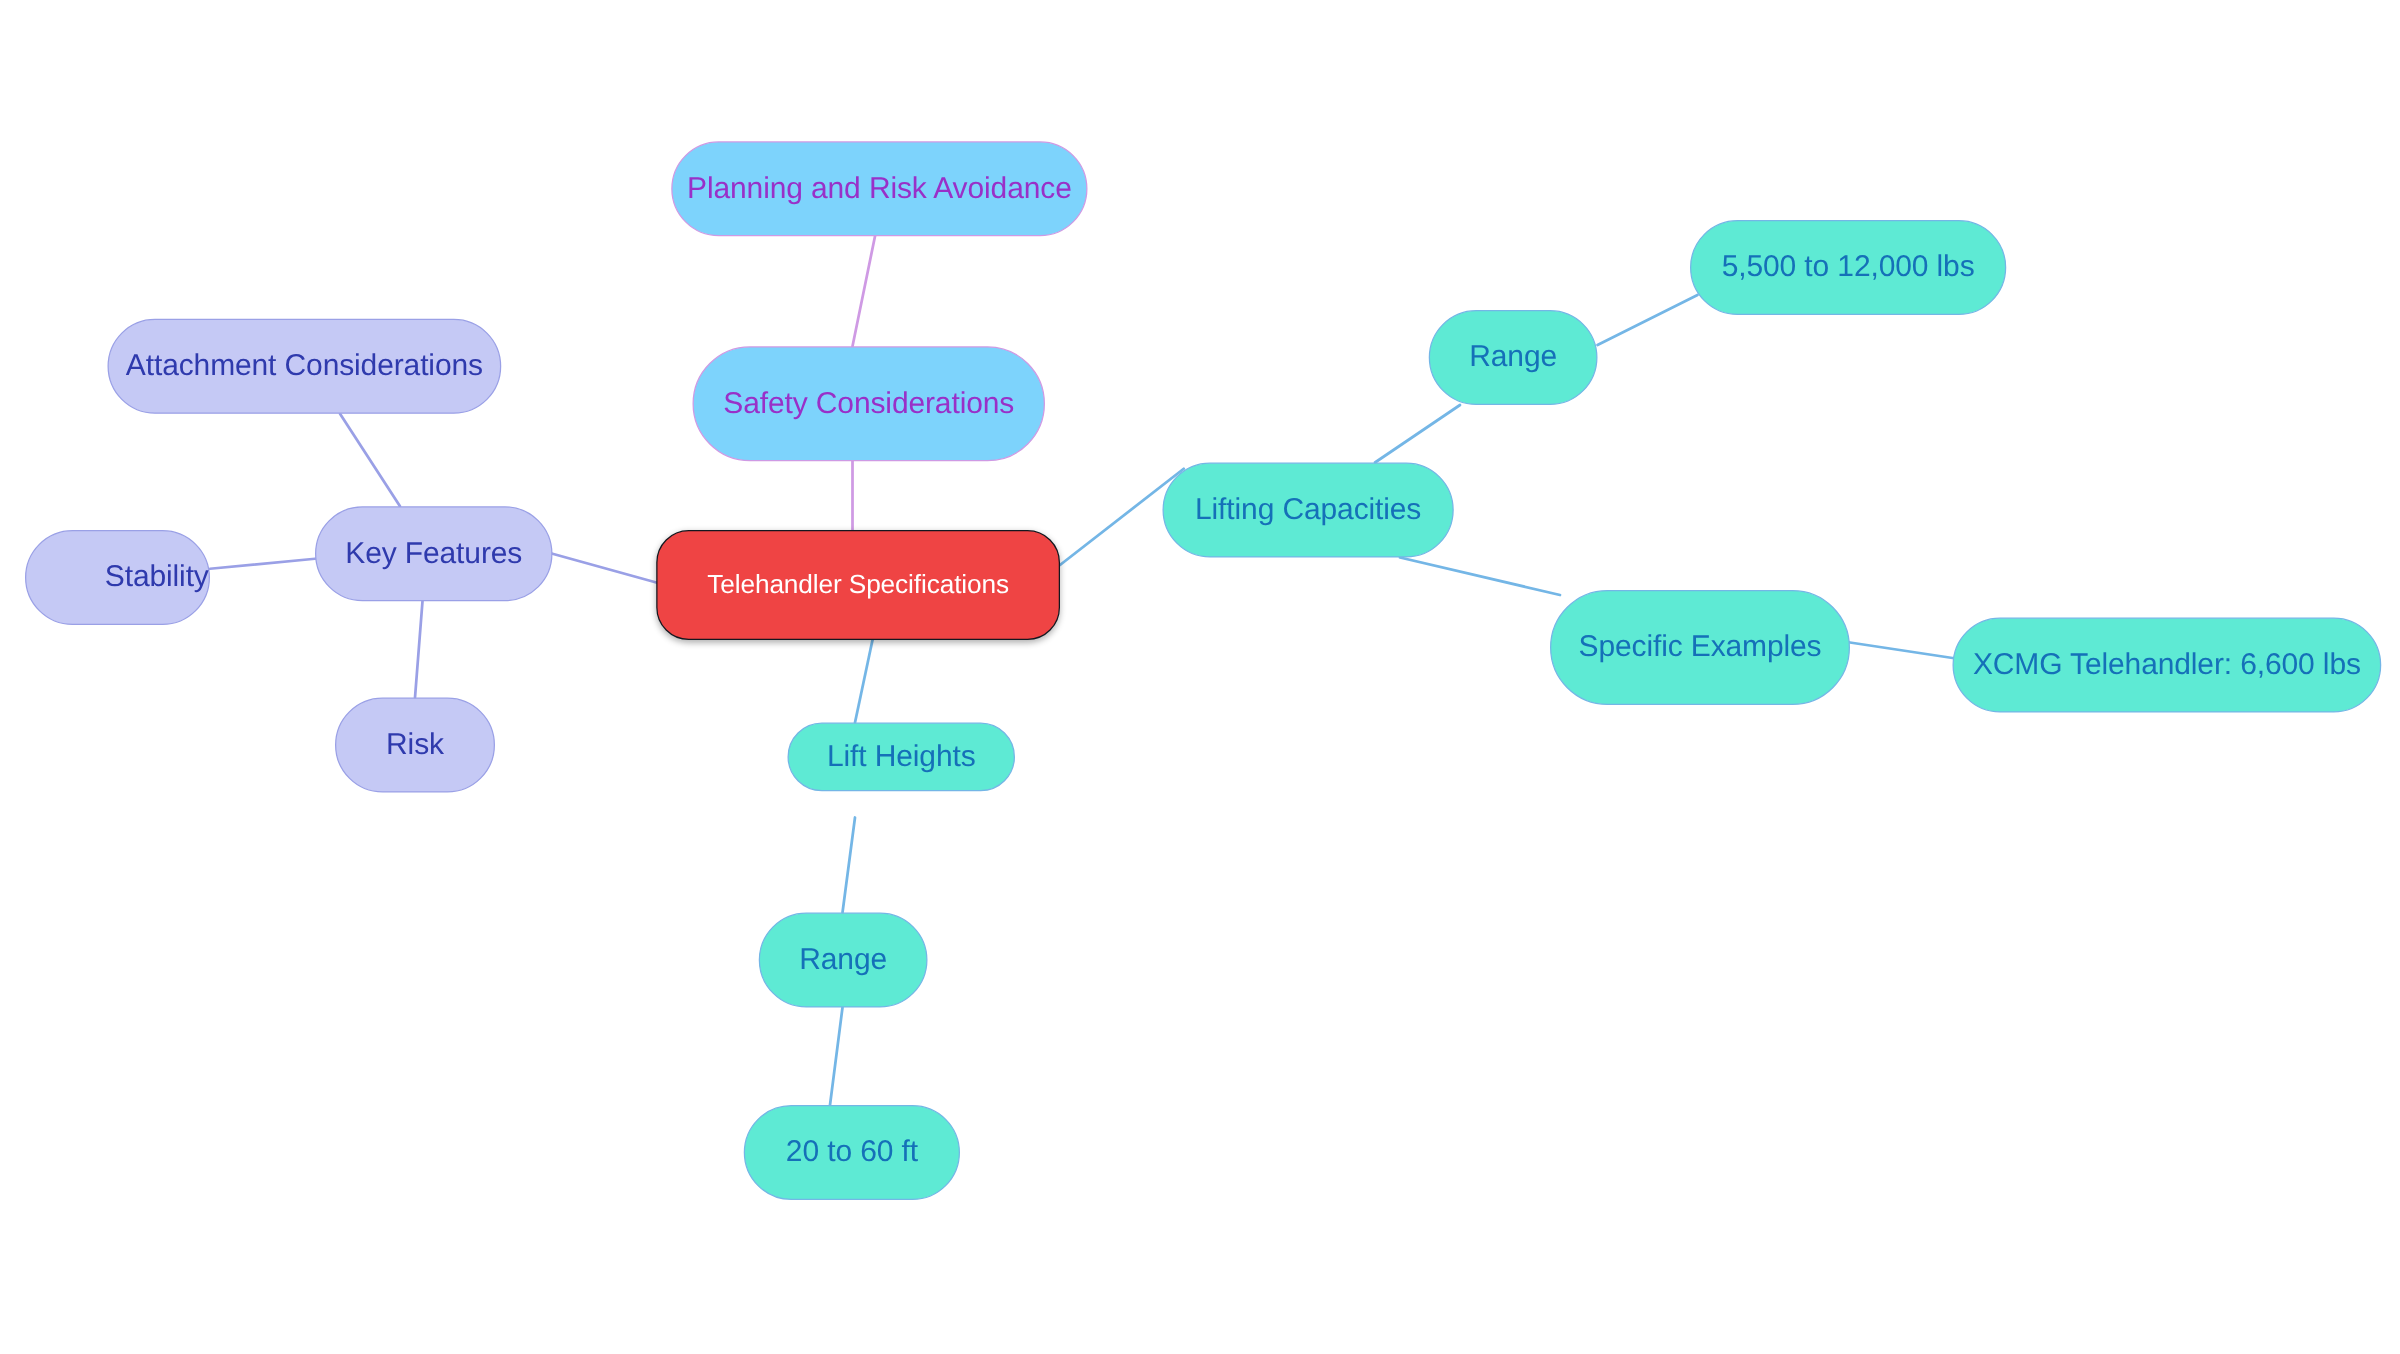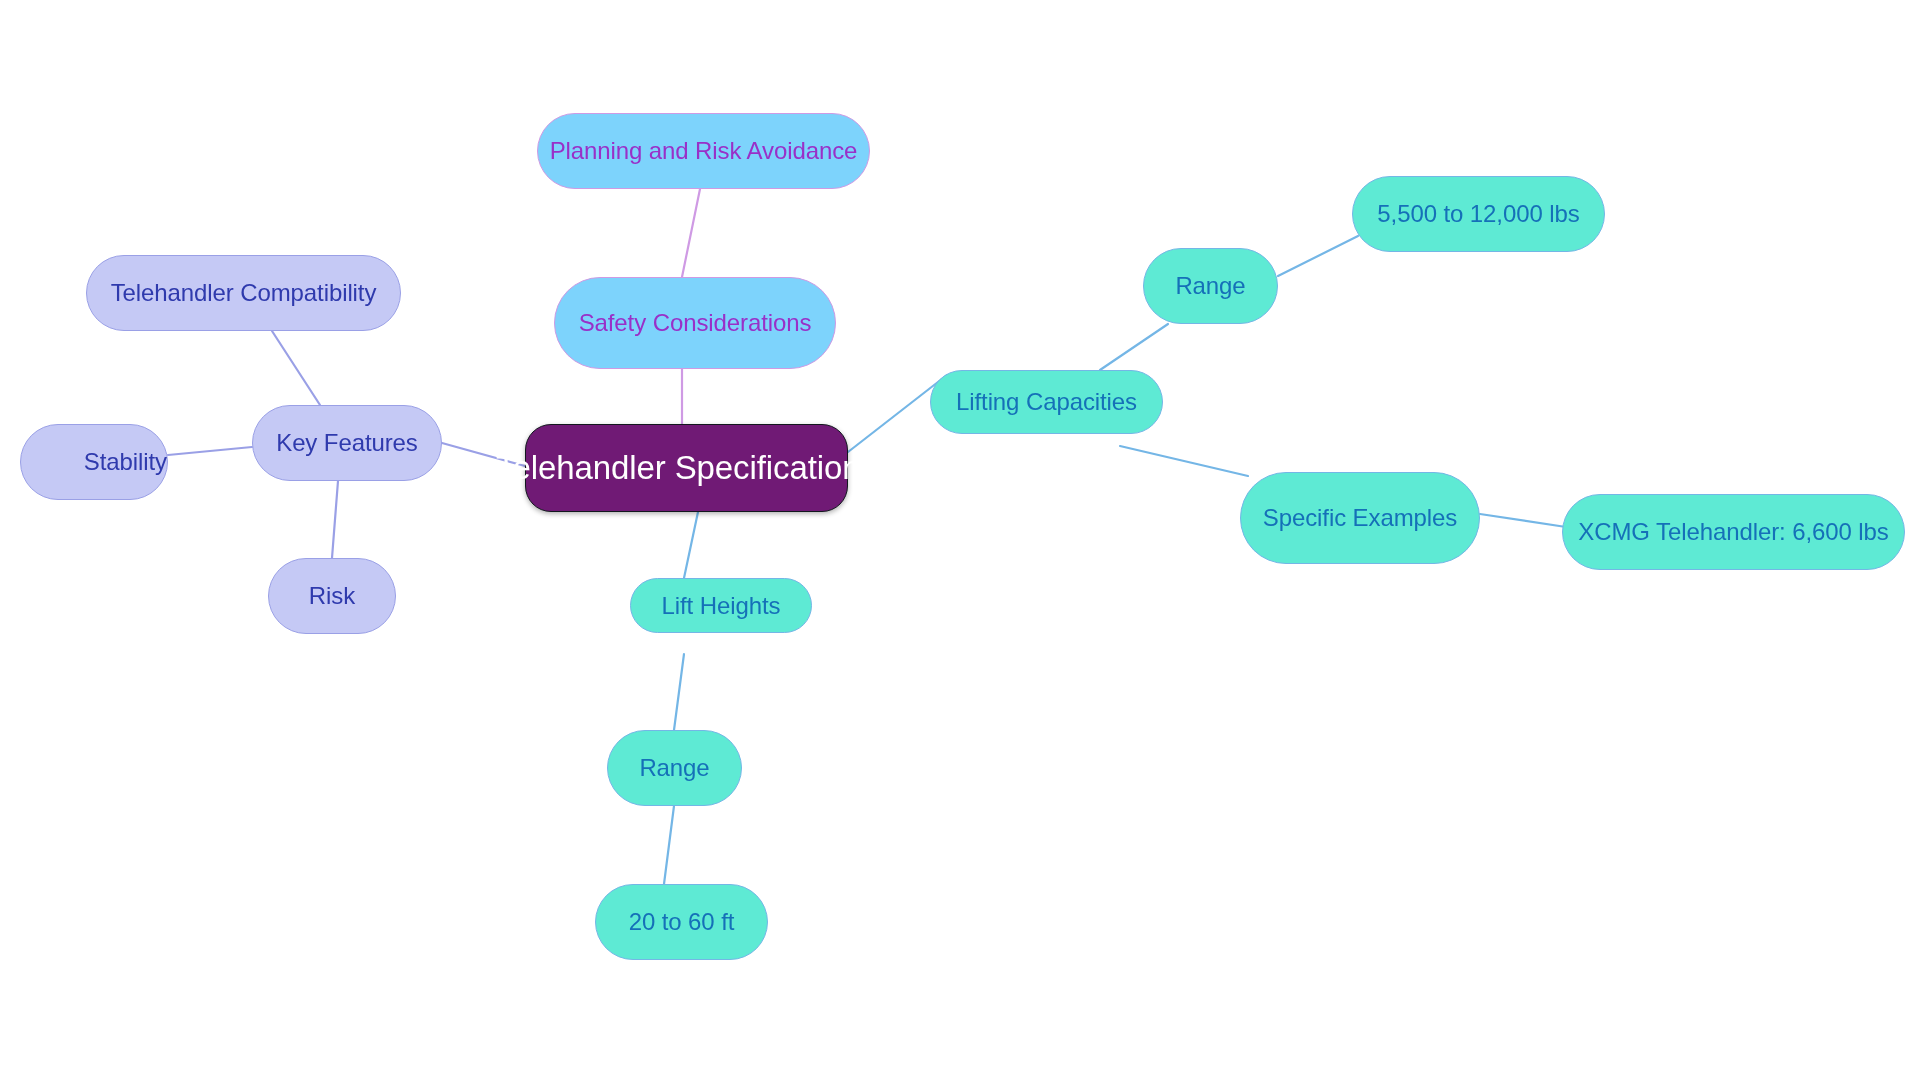--- a/index.html
+++ b/index.html
@@ -35,24 +35,24 @@
     justify-content: center;
     text-align: center;
     border-radius: 999px;
     border-style: solid;
     border-width: 1.5px;
     white-space: nowrap;
     letter-spacing: -0.1px;
     user-select: none;
   }
   .node-root {
-    background: #701a75;
+    background: #ef4444;
     border-color: #13171f;
     color: #ffffff;
-    font-size: 33px;
+    font-size: 21px;
     border-radius: 26px;
     box-shadow: 0 2px 5px rgba(0,0,0,0.30);
   }
   .node-purple {
     background: #c5c9f5;
     border-color: #9aa0e6;
     color: #2f3aad;
     font-size: 24px;
   }
   .node-pink {
@@ -89,35 +89,35 @@
       <line x1="674" y1="806" x2="664" y2="884" stroke="#74b6e6" stroke-width="2.2" stroke-linecap="round"></line>
     </svg>
   <div id="node-layer">
       <div class="node node-root" style="left: 525px; top: 424px; width: 323px; height: 88px;">
         <span>Telehandler Specifications</span>
       </div>
       <div class="node node-purple" style="left: 252px; top: 405px; width: 190px; height: 76px;">
         <span>Key Features</span>
       </div>
       <div class="node node-purple" style="left: 86px; top: 255px; width: 315px; height: 76px;">
-        <span>Telehandler Compatibility</span>
+        <span>Attachment Considerations</span>
       </div>
       <div class="node node-purple" style="left: 20px; top: 424px; width: 148px; height: 76px; justify-content: flex-end;">
         <span>Stability</span>
       </div>
       <div class="node node-purple" style="left: 268px; top: 558px; width: 128px; height: 76px;">
         <span>Risk</span>
       </div>
       <div class="node node-pink" style="left: 554px; top: 277px; width: 282px; height: 92px;">
         <span>Safety Considerations</span>
       </div>
       <div class="node node-pink" style="left: 537px; top: 113px; width: 333px; height: 76px;">
         <span>Planning and Risk Avoidance</span>
       </div>
-      <div class="node node-blue" style="left: 930px; top: 370px; width: 233px; height: 64px;">
+      <div class="node node-blue" style="left: 930px; top: 370px; width: 233px; height: 76px;">
         <span>Lifting Capacities</span>
       </div>
       <div class="node node-blue" style="left: 1143px; top: 248px; width: 135px; height: 76px;">
         <span>Range</span>
       </div>
       <div class="node node-blue" style="left: 1352px; top: 176px; width: 253px; height: 76px;">
         <span>5,500 to 12,000 lbs</span>
       </div>
       <div class="node node-blue" style="left: 1240px; top: 472px; width: 240px; height: 92px;">
         <span>Specific Examples</span>

